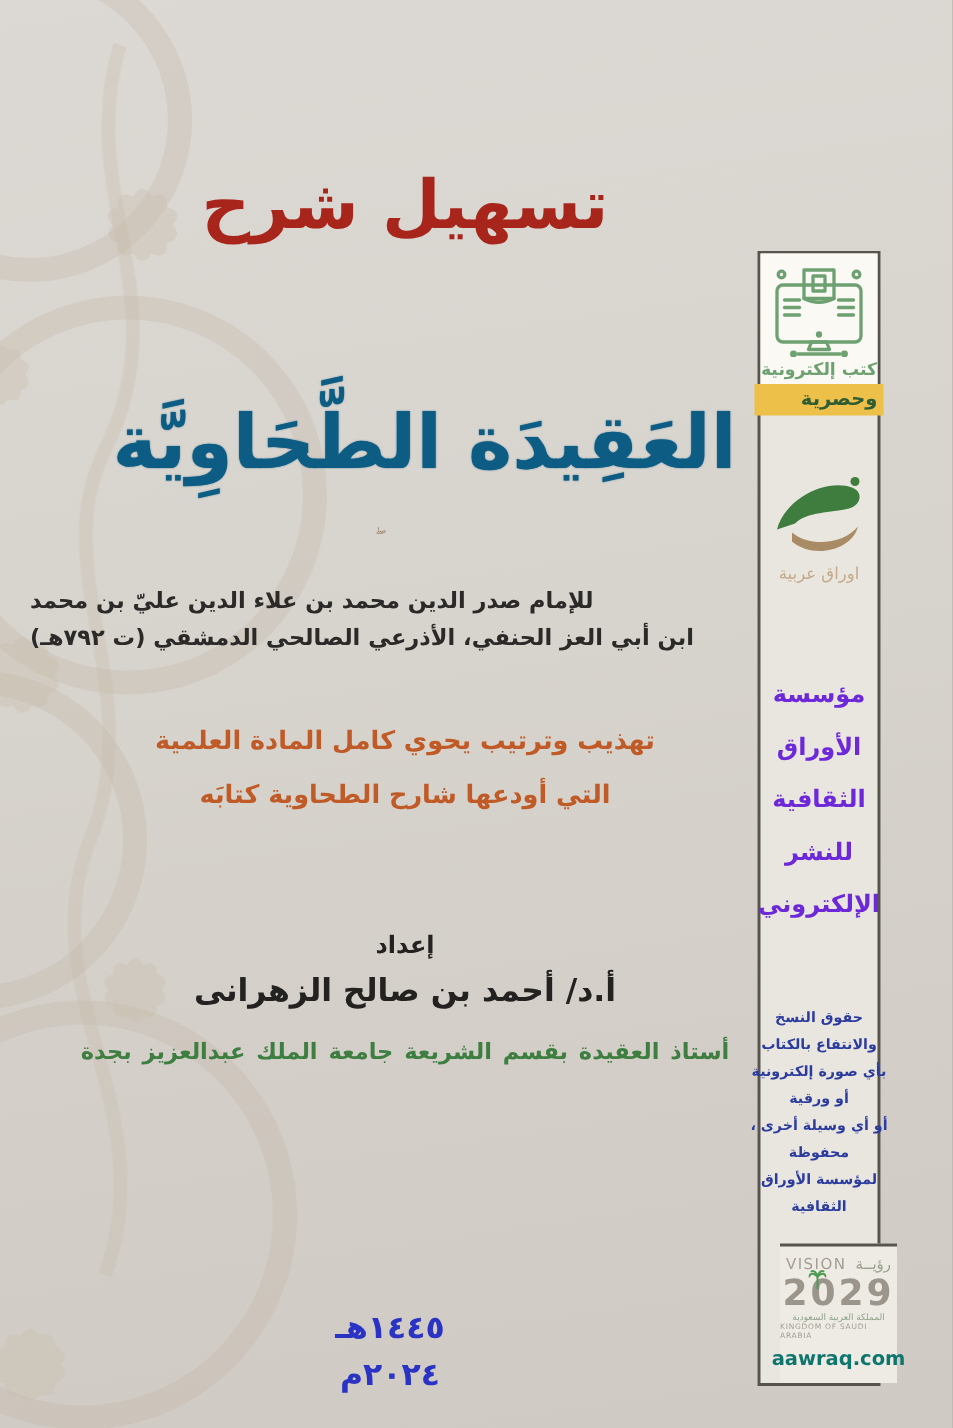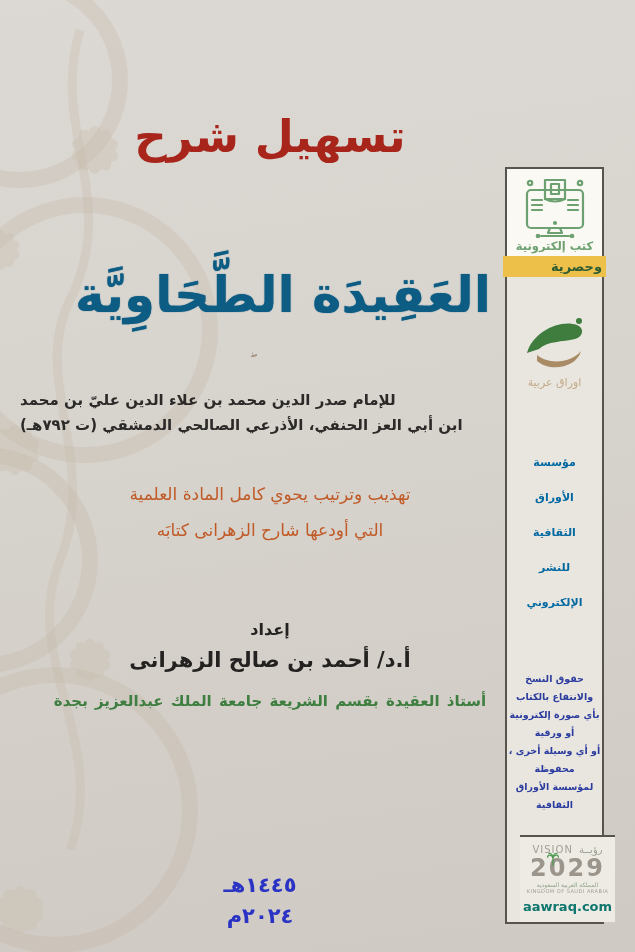--- a/index.html
+++ b/index.html
@@ -13,39 +13,39 @@
   
   .series-title{position:absolute;top:110px;left:20px;width:500px;text-align:center;
     font-size:45px;font-weight:bold;color:#a8251b;direction:rtl;}
   .main-title{position:absolute;top:220px;left:23px;width:520px;height:170px;
     text-align:center;font-size:50px;font-weight:bold;color:#0d5c83;direction:rtl;
     line-height:150px;white-space:nowrap;text-shadow:0 0 1px rgba(13,92,131,.85);}
   .title-flourish{position:absolute;top:352px;left:250px;font-size:14px;color:#8a6f52;}
   .authors{position:absolute;top:388px;left:20px;width:500px;text-align:left;direction:rtl;
     font-size:15px;font-weight:bold;color:#2b2a28;line-height:25px;}
   .subtitle{position:absolute;top:476px;left:20px;width:500px;text-align:center;direction:rtl;
-    font-size:17px;font-weight:normal;color:#c05a26;line-height:36px;}
+    font-size:17px;font-weight:bold;color:#c05a26;line-height:36px;}
   .prepared{position:absolute;top:620px;left:20px;width:500px;text-align:center;direction:rtl;color:#232220;}
   .prepared-label{font-size:16px;font-weight:bold;}
   .prepared-name{font-size:21px;font-weight:bold;margin-top:9px;}
   .affiliation{position:absolute;top:692px;left:20px;width:500px;text-align:center;direction:rtl;
     font-size:15px;font-weight:bold;color:#3e7e40;word-spacing:2px;}
   .date-block{position:absolute;top:870px;left:195px;width:130px;text-align:center;direction:rtl;
     font-size:21px;font-weight:bold;color:#2a33c4;line-height:31px;}
 
   
-  .sidebar{position:absolute;left:505px;top:167px;width:99px;height:757px;box-sizing:border-box;
+  .sidebar{position:absolute;left:505px;top:167px;width:82px;height:757px;box-sizing:border-box;
     background:#e9e6e0;border:2px solid #57544e;display:flex;flex-direction:column;align-items:center;}
   .icon-panel{width:100%;background:#fbf9f3;padding:7px 0 3px;display:flex;flex-direction:column;align-items:center;}
   .ebook-line1{font-size:11.5px;font-weight:bold;color:#6da171;margin-top:1px;direction:rtl;}
   .badge{width:100%;background:#edc04a;color:#2e5c33;font-weight:bold;font-size:13px;
     text-align:right;padding:3px 4px;direction:rtl;}
   .logo-block{margin-top:40px;display:flex;flex-direction:column;align-items:center;}
   .logo-text{font-size:11px;color:#c3a987;margin-top:3px;direction:rtl;}
-  .publisher{margin-top:56px;text-align:center;font-size:11px;font-weight:bold;color:#0369a1;
+  .publisher{margin-top:56px;text-align:center;font-size:16px;font-weight:bold;color:#6d28d9;
     line-height:35px;direction:rtl;}
   .copyright{margin-top:50px;width:92px;text-align:center;font-size:9.5px;font-weight:bold;
     color:#2b3c9e;line-height:18px;direction:rtl;}
   .vision-sec{margin-top:auto;width:100%;box-sizing:border-box;border-top:2px solid #57544e;
     background:#edebe4;padding:7px 0 8px;display:flex;flex-direction:column;align-items:center;margin-left:26px;}
   .vision-row{display:flex;gap:6px;align-items:baseline;font-size:10px;color:#a39d94;letter-spacing:1px;}
   .vision-ar{font-size:10px;color:#9aa08f;letter-spacing:0;}
   .v-year{position:relative;font-size:24px;font-weight:bold;color:#9b958c;letter-spacing:2px;line-height:26px;}
   .palm{position:absolute;left:17px;top:-3px;}
   .kingdom-ar{font-size:6px;color:#8fa38b;direction:rtl;}
@@ -111,21 +111,21 @@
   <div class="main-title">العَقِيدَة الطَّحَاوِيَّة</div>
   <div class="title-flourish">ۖ</div>
 
   <div class="authors">
     <div>للإمام صدر الدين محمد بن علاء الدين عليّ بن محمد</div>
     <div>ابن أبي العز الحنفي، الأذرعي الصالحي الدمشقي (ت ٧٩٢هـ)</div>
   </div>
 
   <div class="subtitle">
     <div>تهذيب وترتيب يحوي كامل المادة العلمية</div>
-    <div>التي أودعها شارح الزهرانى كتابَه</div>
+    <div>التي أودعها شارح الطحاوية كتابَه</div>
   </div>
 
   <div class="prepared">
     <div class="prepared-label">إعداد</div>
     <div class="prepared-name">أ.د/ أحمد بن صالح الزهرانى</div>
   </div>
 
   <div class="affiliation">أستاذ العقيدة بقسم الشريعة جامعة الملك عبدالعزيز  بجدة</div>
 
   <div class="date-block">

